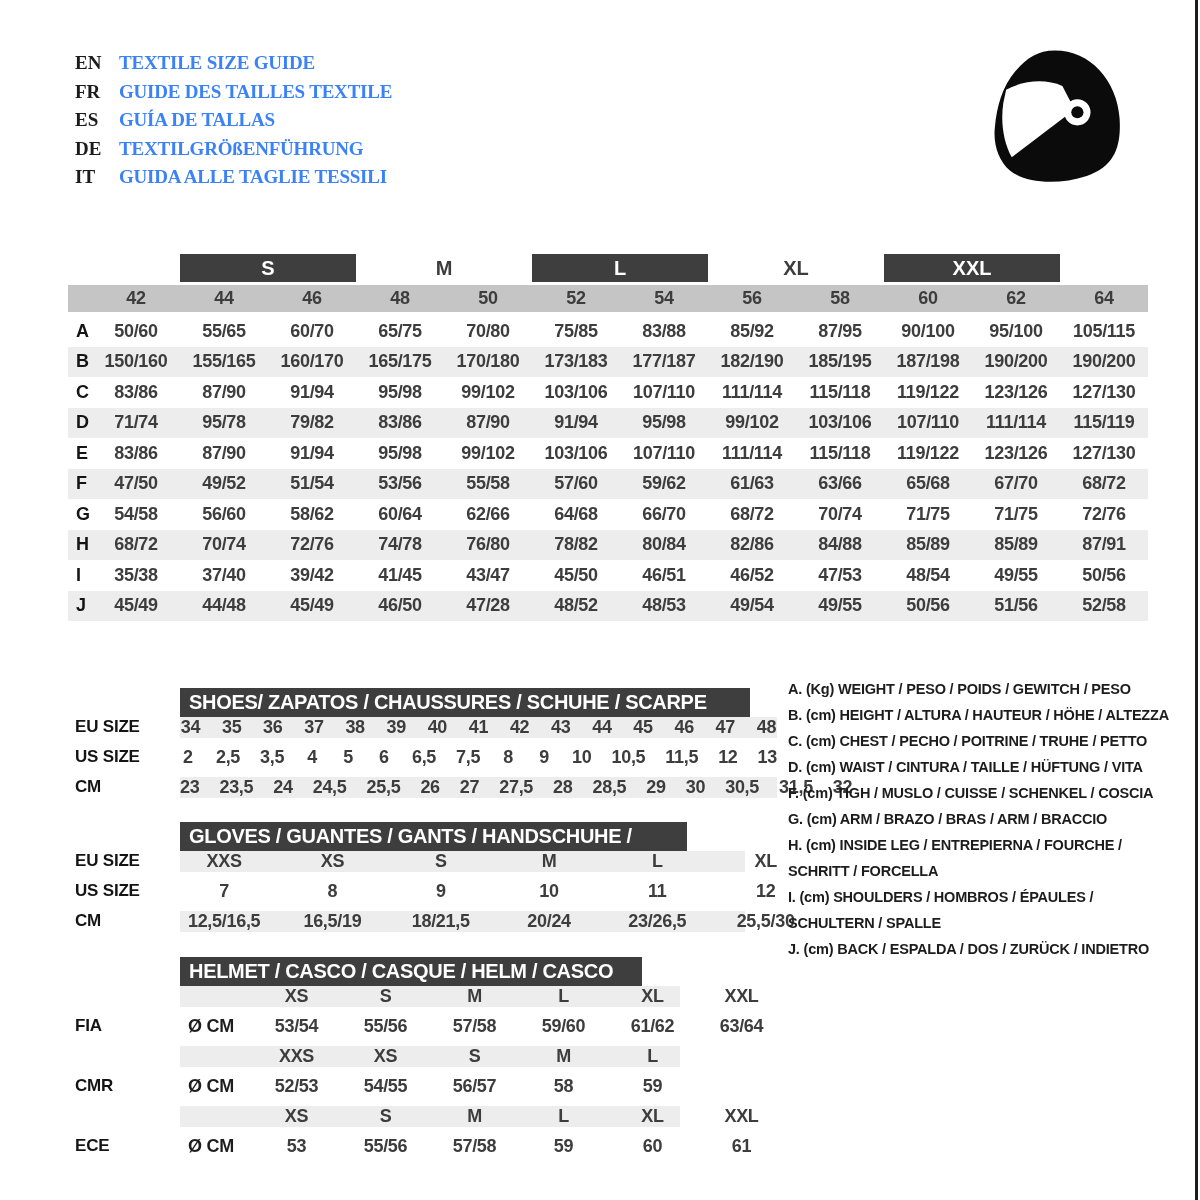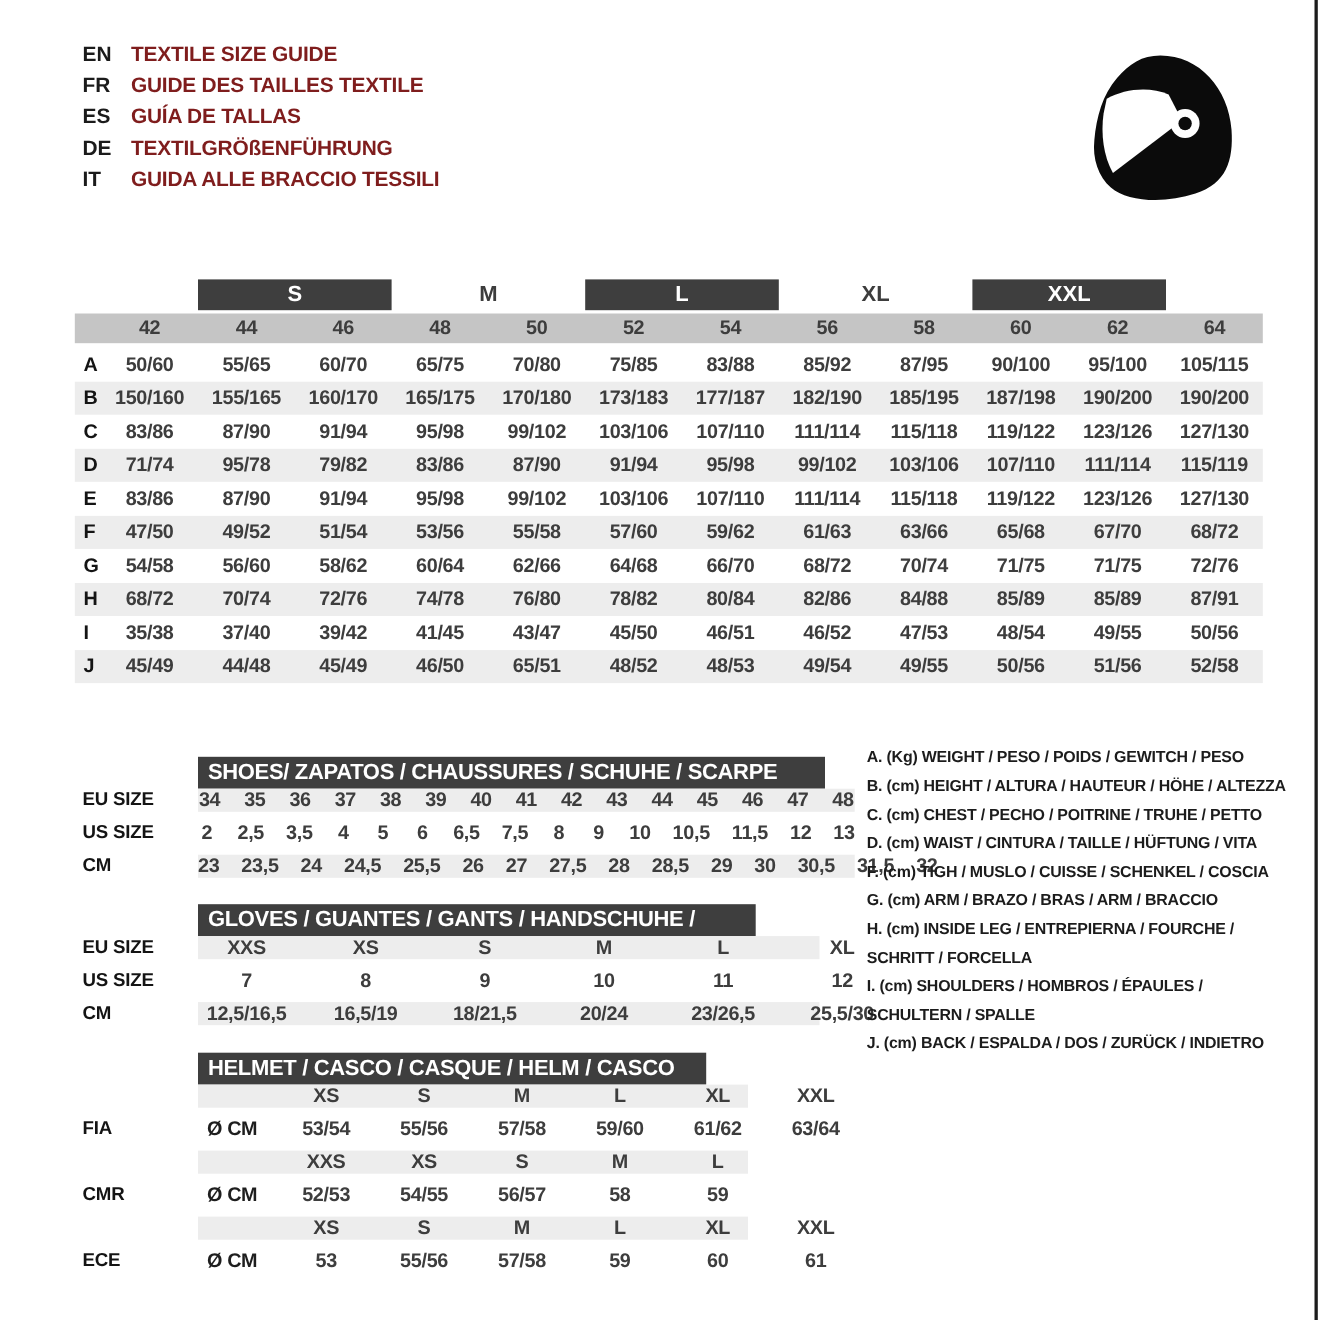--- a/index.html
+++ b/index.html
@@ -1,24 +1,24 @@
 <!DOCTYPE html>
 <html><head>
 <meta charset="utf-8">
 <title>Textile Size Guide</title>
 <style>
   html,body{margin:0;padding:0;background:#fff;}
   .page{position:relative;width:1200px;height:1200px;background:#ffffff;overflow:hidden;
         font-family:"Liberation Sans", sans-serif;color:#222;}
 
   
-  .lang-block{position:absolute;left:75px;top:36px;}
+  .lang-block{position:absolute;left:75px;top:49px;font-family:Liberation Serif, serif;}
   .lang-row{display:flex;height:28.5px;align-items:center;}
   .lang-code{width:44px;font-size:19px;font-weight:700;color:#1b1b1b;}
-  .lang-label{font-size:19px;font-weight:700;color:#7f1d1d;letter-spacing:-0.2px;}
+  .lang-label{font-size:19px;font-weight:700;color:#3b82f6;letter-spacing:-0.2px;}
 
   
   .helmet-badge{position:absolute;left:978px;top:40px;width:150px;height:152px;}
 
   
   .right-edge{position:absolute;left:1195px;top:0;width:3px;height:1200px;background:#1c1c1c;}
 
   
   .main-table{position:absolute;left:68px;top:254px;width:1080px;}
   .band-row,.header-row,.data-row{display:grid;grid-template-columns:24px repeat(12,1fr);}
@@ -78,21 +78,21 @@
       <div class="lang-row">
         <div class="lang-code">ES</div>
         <div class="lang-label">GUÍA DE TALLAS</div>
       </div>
       <div class="lang-row">
         <div class="lang-code">DE</div>
         <div class="lang-label">TEXTILGRÖßENFÜHRUNG</div>
       </div>
       <div class="lang-row">
         <div class="lang-code">IT</div>
-        <div class="lang-label">GUIDA ALLE BRACCIO TESSILI</div>
+        <div class="lang-label">GUIDA ALLE TAGLIE TESSILI</div>
       </div>
     </div>
 
   <div class="helmet-badge">
     <svg viewBox="0 0 160 160" width="150" height="152">
       <path d="M82 10 C120 10 148 42 151 82 C153 112 146 134 116 144 C86 154 50 152 34 138 C22 128 16 110 18 92 C20 70 26 48 40 32 C52 18 64 10 82 10 Z" fill="#0b0b0b"></path>
       <path d="M30 52 C48 42 72 40 90 48 L103 73 L36 124 C27 108 24 86 27 66 Z" fill="#ffffff"></path>
       <circle cx="106" cy="76" r="14" fill="#ffffff"></circle>
       <circle cx="106" cy="76" r="6.5" fill="#0b0b0b"></circle>
     </svg>
@@ -256,21 +256,21 @@
           <div class="mcell">48/54</div>
           <div class="mcell">49/55</div>
           <div class="mcell">50/56</div>
         </div>
         <div class="data-row striped">
           <div class="mcell row-letter">J</div>
           <div class="mcell">45/49</div>
           <div class="mcell">44/48</div>
           <div class="mcell">45/49</div>
           <div class="mcell">46/50</div>
-          <div class="mcell">65/51</div>
+          <div class="mcell">47/28</div>
           <div class="mcell">48/52</div>
           <div class="mcell">48/53</div>
           <div class="mcell">49/54</div>
           <div class="mcell">49/55</div>
           <div class="mcell">50/56</div>
           <div class="mcell">51/56</div>
           <div class="mcell">52/58</div>
         </div>
       </div>
   </div>

